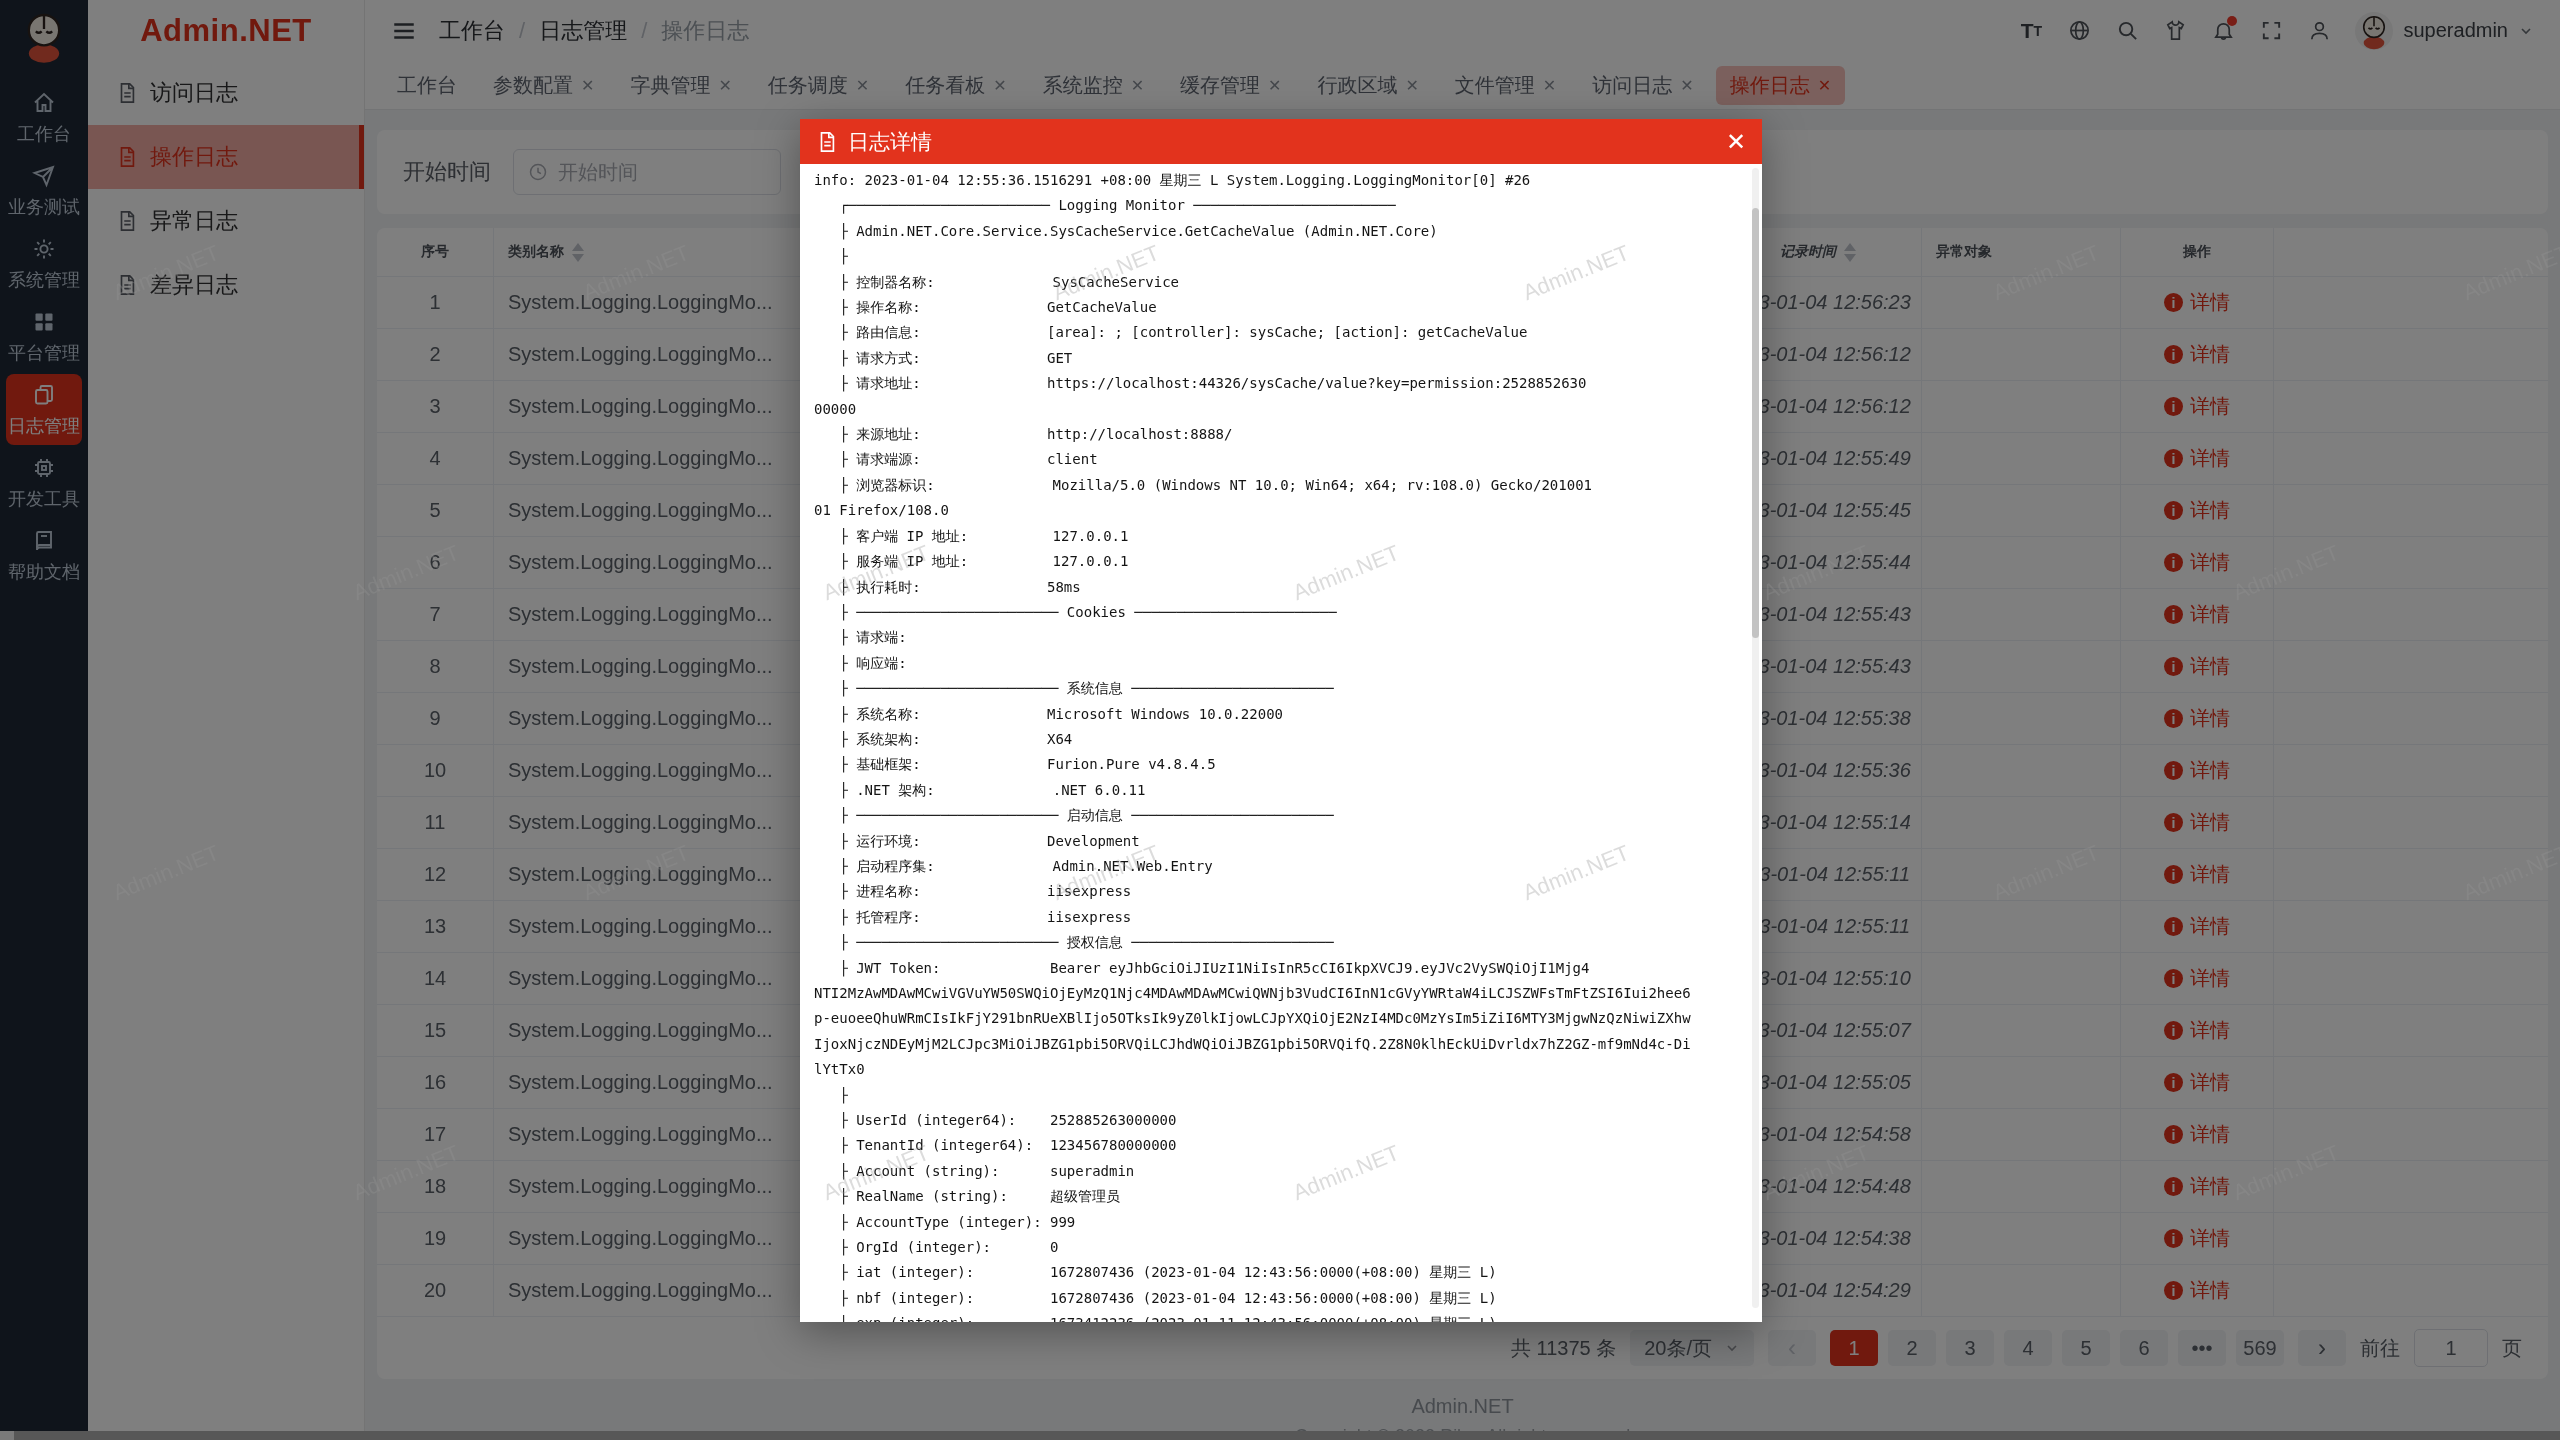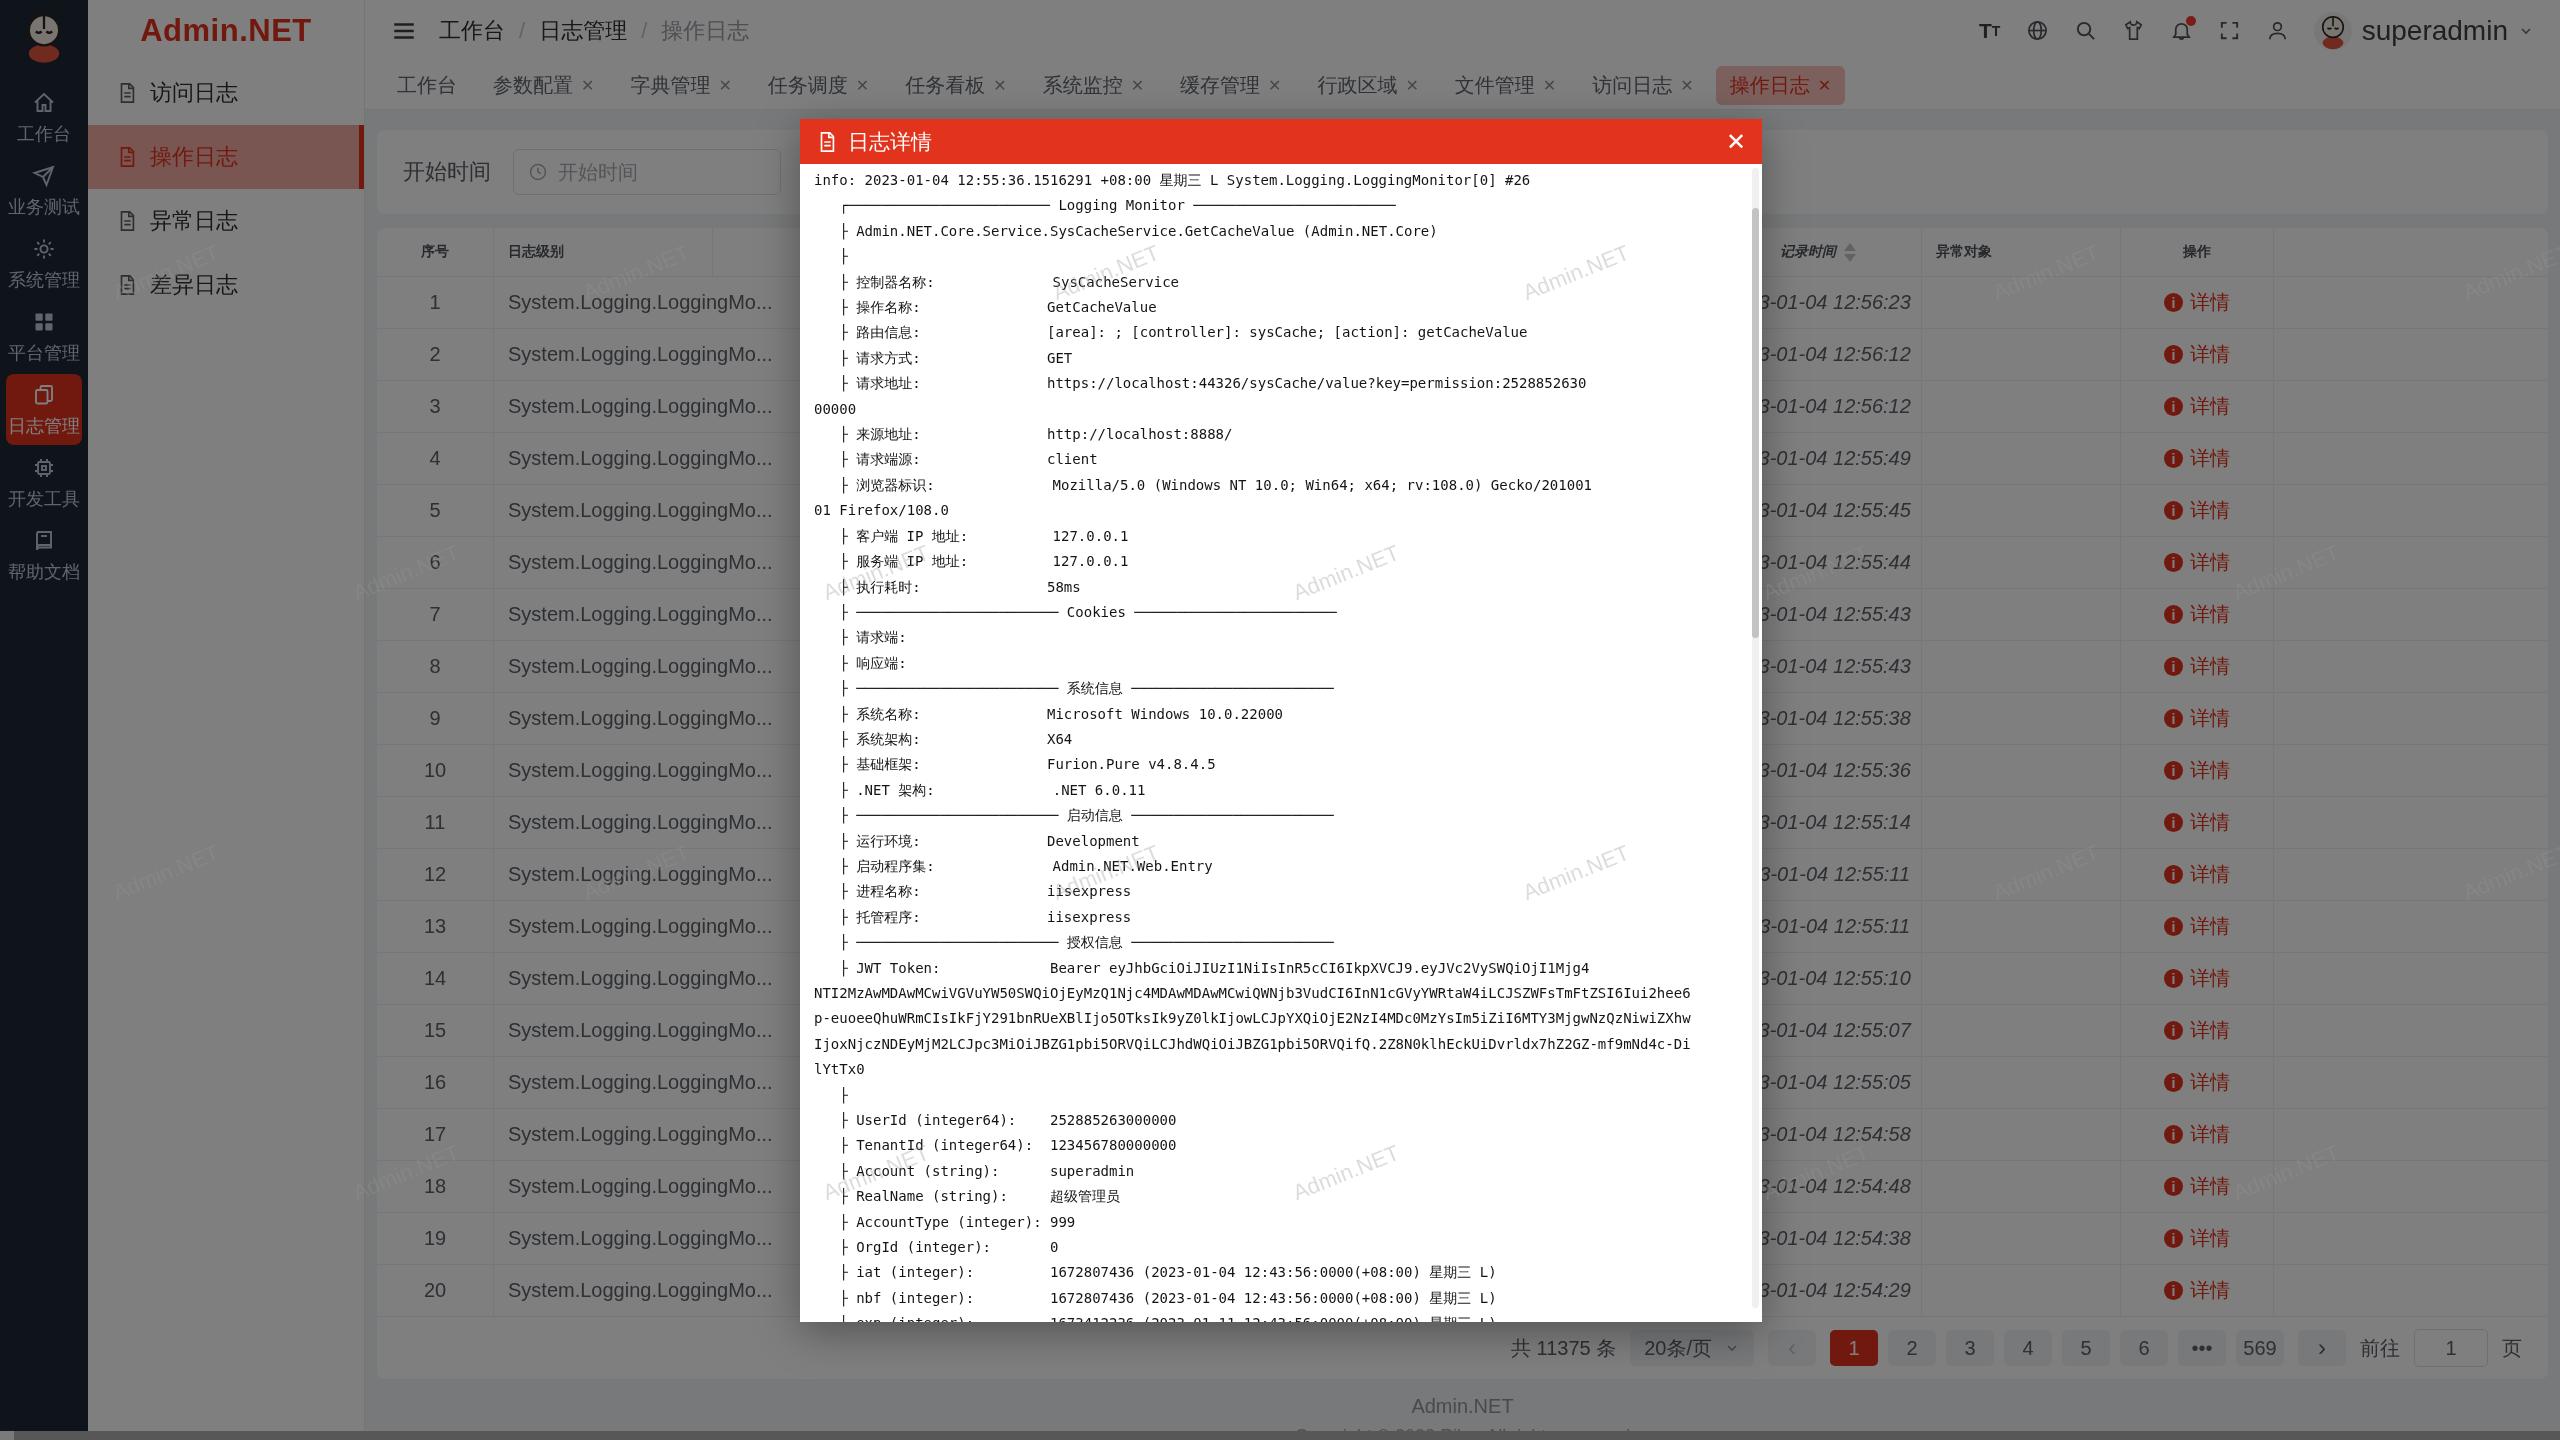--- a/index.html
+++ b/index.html
@@ -34,21 +34,21 @@
   .crumb-sep{color:#c0c4cc;}
   .breadcrumb .last{color:#98a0a8;}
   .topbar-right{margin-left:auto;display:flex;align-items:center;gap:24px;color:#4e5359;}
   .tb-icon{width:24px;height:24px;cursor:pointer;position:relative;display:inline-flex;align-items:center;justify-content:center;}
   .tb-icon svg{width:23px;height:23px;}
   .tt{font-size:21px;font-weight:bold;color:#3c4046;}
   .tt small{font-size:14px;font-weight:bold;}
   .badge-dot{position:absolute;top:-3px;right:-2px;width:10px;height:10px;border-radius:50%;background:#f23c2c;}
   .user-box{display:flex;align-items:center;gap:10px;cursor:pointer;}
   .user-box .avatar-logo{width:38px;height:38px;border-radius:50%;background:#f0f0f0;}
-  .username{font-size:28px;color:#3c4046;}
+  .username{font-size:20px;color:#3c4046;}
 
   .tabbar{height:48px;background:#fff;border-bottom:1px solid #e6e8eb;display:flex;align-items:center;gap:8px;padding:0 18px;flex-shrink:0;}
   .tag-tab{display:flex;align-items:center;gap:8px;font-size:20px;color:#5f6570;padding:6px 14px;border-radius:6px;cursor:pointer;white-space:nowrap;}
   .tag-tab .tab-close{font-size:16px;color:#8a9099;cursor:pointer;}
   .tag-tab.active{background:rgba(226,51,29,.30);color:#e2331d;}
   .tag-tab.active .tab-close{color:#e2331d;}
 
   .content{flex:1;background:#f0f2f5;padding:20px 12px 0 12px;min-height:0;}
   .card{background:#fff;border-radius:8px;}
   .filter-card{height:84px;display:flex;align-items:center;padding:0 26px;margin-bottom:14px;}
@@ -344,20 +344,27 @@
               <path d="M12 7v5l3.5 2"></path>
             </svg>
           <span class="ph">开始时间</span>
         </span>
       </section>
 
       <section class="card table-card">
         <div class="tbl">
           <div class="tr">
             <div class="th c-idx">序号</div>
+            <div class="th c-cat">
+              <span>类别名称</span>
+              <span class="sort-caret">
+                  <i class="up"></i>
+                  <i class="dn"></i>
+                </span>
+            </div>
             <div class="th c-lvl">日志级别</div>
             <div class="th c-msg"></div>
             <div class="th c-time">
               <span>记录时间</span>
               <span class="sort-caret">
                   <i class="up"></i>
                   <i class="dn"></i>
                 </span>
             </div>
             <div class="th c-exc">异常对象</div>

